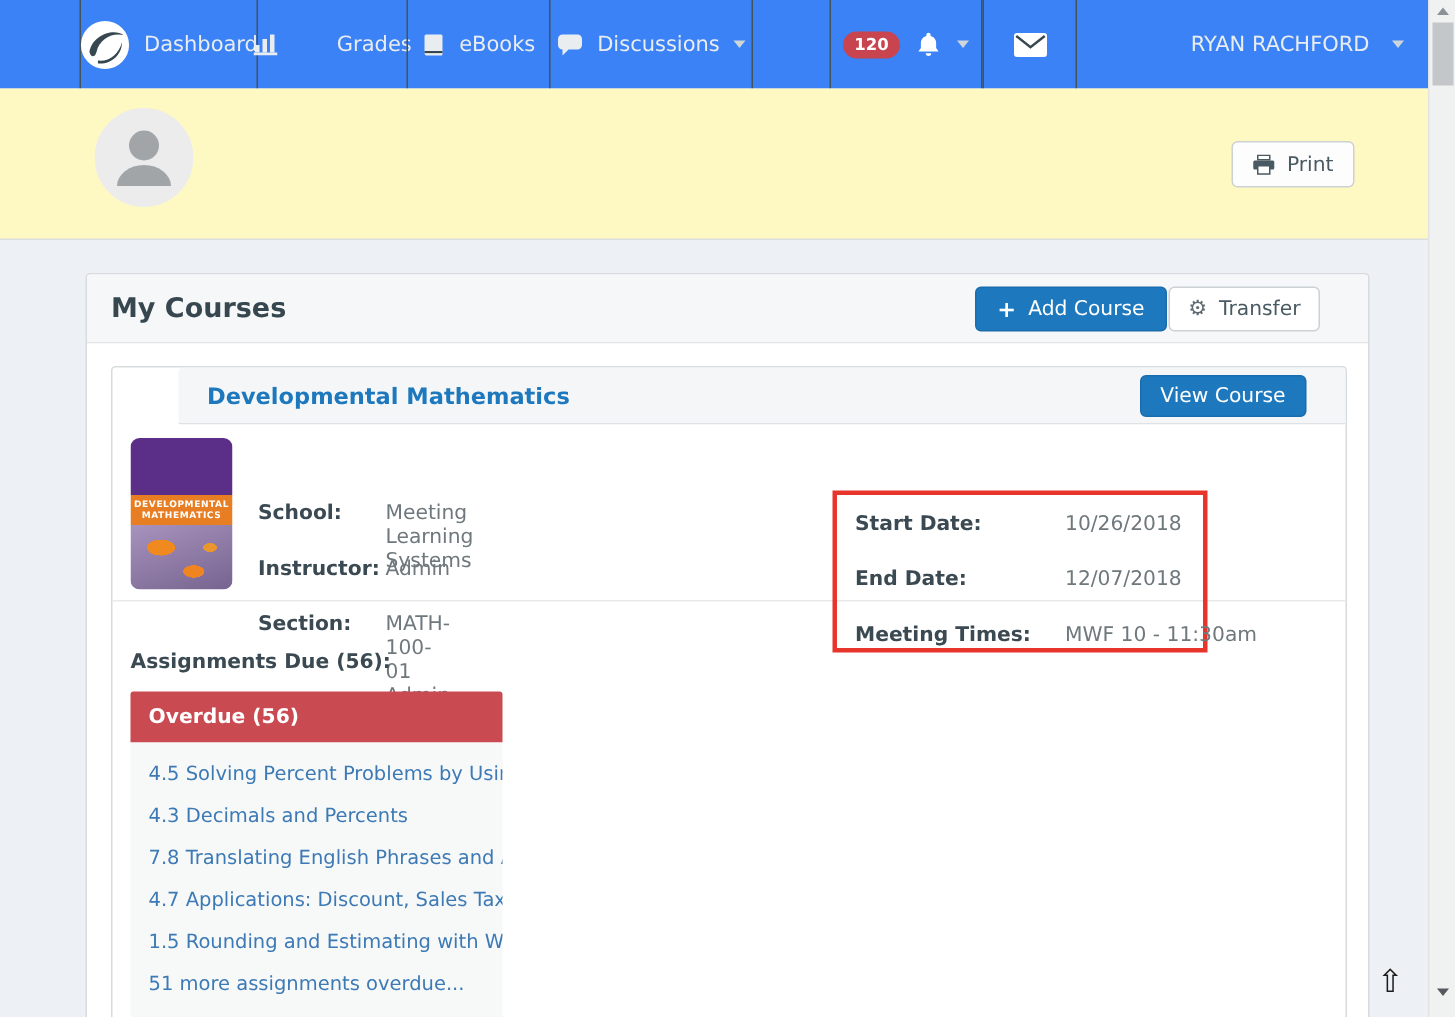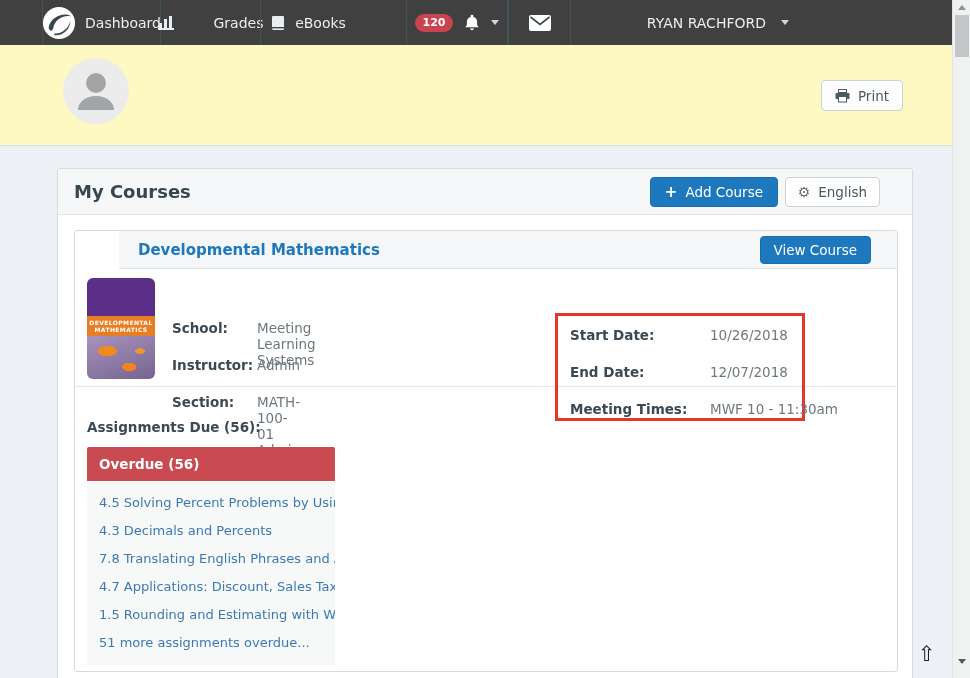--- a/index.html
+++ b/index.html
@@ -4,22 +4,22 @@
 <style>
   * { margin:0; padding:0; box-sizing:border-box; }
   html,body { width:970px; height:678px; overflow:hidden; }
   body {
     font-family:"DejaVu Sans","Liberation Sans",sans-serif;
     background:#edf1f5; position:relative; color:#3b4a52;
   }
 
   
   .navbar {
-    height:45px; width:952px; background:#404040;
-    display:flex; align-items:stretch; padding-left:42px;
+    height:59px; width:952px; background:#3b82f6;
+    display:flex; align-items:stretch; padding-left:53px;
   }
   .nav-item {
     display:flex; align-items:center; justify-content:center; gap:9px;
     color:#e9edef; font-size:14px; border-left:1px solid #43535c;
     cursor:pointer; white-space:nowrap;
   }
   .nav-item:nth-child(4){ border-right:1px solid #43535c; }
   .w-dash{ width:118px; } .w-grades{ width:100px;gap:40px; } .w-ebooks{ width:95px; }
   .w-disc{ width:136px; } .w-bell{ width:102px; margin-left:51px; border-right:1px solid #43535c;}
   .w-mail{ width:63px; border-right:1px solid #43535c; }
@@ -186,20 +186,29 @@
   <div class="nav-item w-ebooks">
     <span>
       <svg width="16" height="16" viewBox="0 0 16 16">
         <path d="M3 1 h10 a1 1 0 0 1 1 1 v12 a1 1 0 0 1 -1 1 h-10 a2 2 0 0 1 -1 -2 v-11 a1 1 0 0 1 1 -1 z" fill="#e9edef"></path>
         <rect x="2" y="12" width="12" height="1.4" fill="#37474f"></rect>
       </svg>
     </span>
     <span>eBooks</span>
   </div>
 
+  <div class="nav-item w-disc">
+    <span>
+      <svg width="18" height="16" viewBox="0 0 18 16">
+        <path d="M4 1 h10 a3 3 0 0 1 3 3 v4 a3 3 0 0 1 -3 3 h-6 l-4 4 v-4 h0 a3 3 0 0 1 -3 -3 v-4 a3 3 0 0 1 3 -3 z" fill="#e9edef"></path>
+      </svg>
+    </span>
+    <span>Discussions</span>
+    <span class="caret"></span>
+  </div>
 
   <div class="nav-item w-bell">
     <span class="badge-pill">120</span>
     <span>
       <svg width="20" height="20" viewBox="0 0 22 22">
         <path d="M11 2 a1.6 1.6 0 0 1 1.6 1.6 v0.8 a5.6 5.6 0 0 1 4 5.4 v3.4 l1.8 2.6 H3.6 L5.4 13.2 V9.8 a5.6 5.6 0 0 1 4 -5.4 V3.6 A1.6 1.6 0 0 1 11 2 Z" fill="#ffffff"></path>
         <path d="M9 17 a2 2 0 0 0 4 0 z" fill="#ffffff"></path>
       </svg>
     </span>
     <span class="caret"></span>
@@ -243,21 +252,21 @@
 <div class="content">
   <div class="panel">
     <div class="panel-header">
       <span class="panel-title">My Courses</span>
       <button class="btn btn-blue btn-add">
         <span class="plus-glyph">+</span>
         <span>Add Course</span>
       </button>
       <button class="btn btn-transfer">
         <span class="gear-glyph">⚙</span>
-        <span>English</span>
+        <span>Transfer</span>
       </button>
     </div>
 
     <div class="course-card">
       <div class="card-header">
         <span class="course-title">Developmental Mathematics</span>
         <button class="btn btn-blue btn-view">
           <span>View Course</span>
         </button>
       </div>

